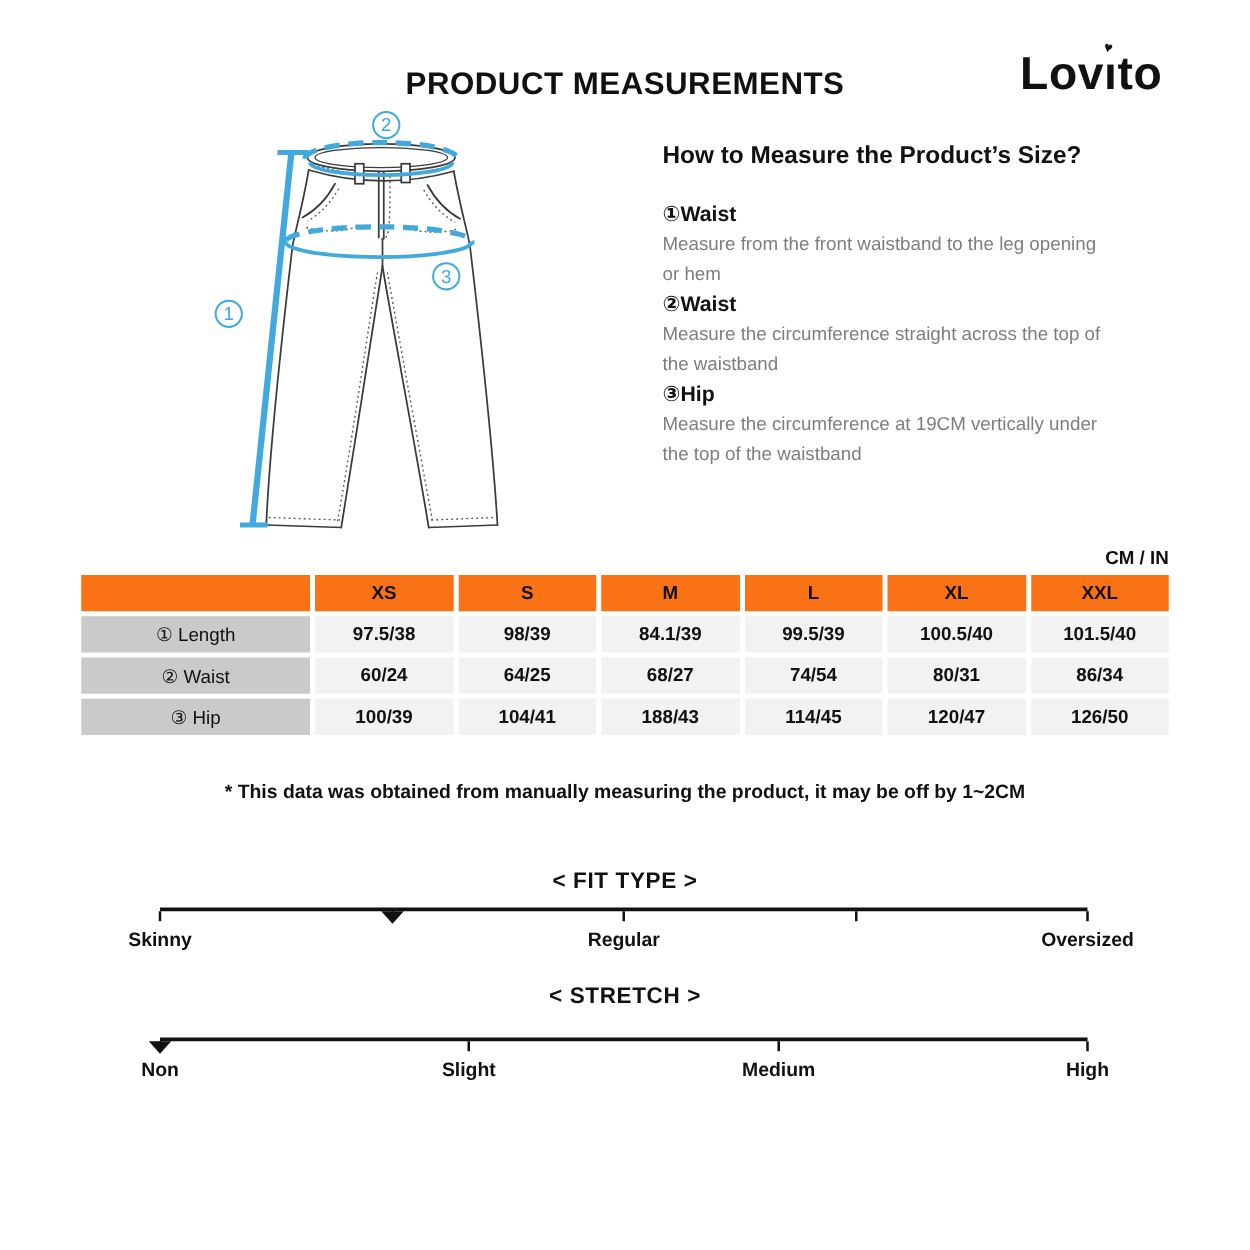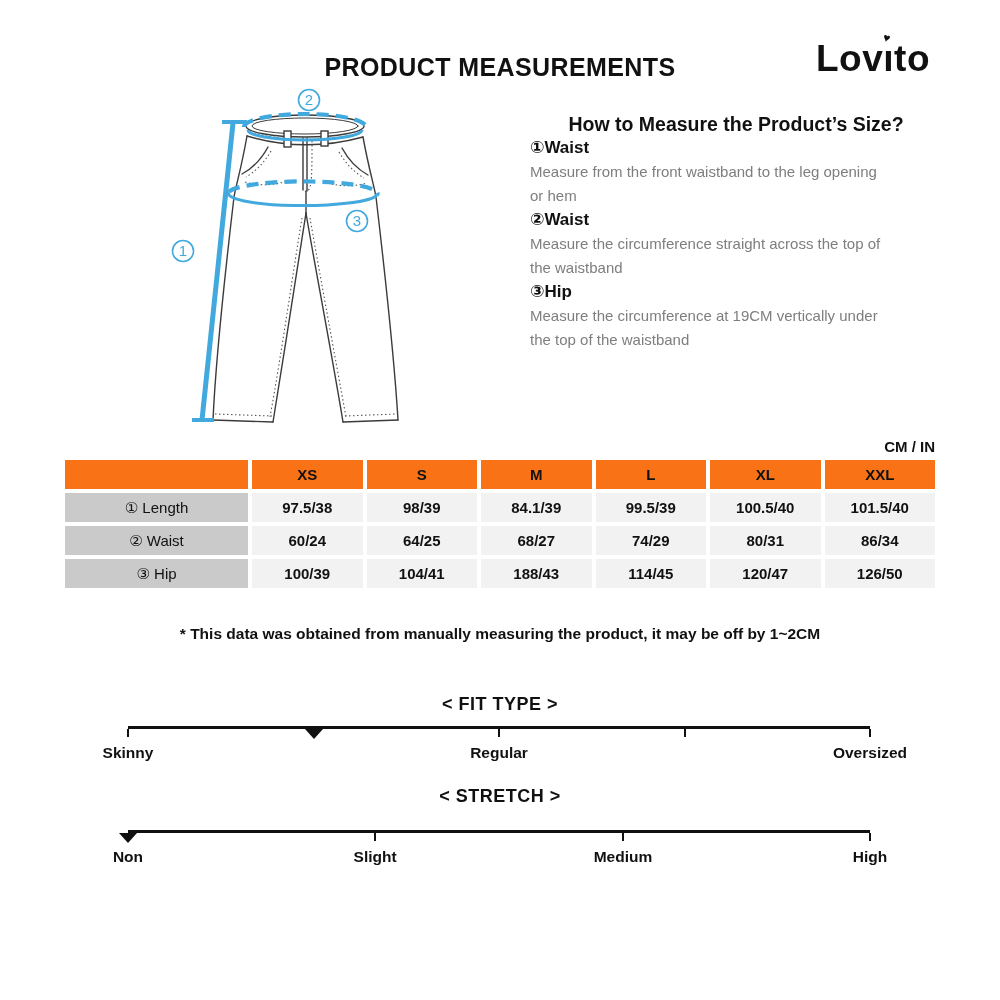--- a/index.html
+++ b/index.html
@@ -12,21 +12,21 @@
   .title{left:0;right:0;top:53px;text-align:center;font-size:25px;font-weight:800;letter-spacing:.4px;}
   .brand{left:816px;top:38px;font-size:37px;font-weight:700;letter-spacing:.5px;}
   .lov-i{position:relative;display:inline-block;}
   .heart{position:absolute;left:0px;top:-7px;font-size:12px;transform:rotate(14deg);}
   
   svg.diagram{left:160px;top:85px;width:340px;height:360px;}
   svg.diagram text{fill:#42a9de;stroke:none;font-size:15px;font-weight:500;text-anchor:middle;
     font-family:"Liberation Sans","DejaVu Sans",sans-serif;}
   
   .howto{left:530px;top:113px;width:412px;}
-  .howto-heading{font-size:19.5px;font-weight:700;margin-bottom:0;text-align:center;}
+  .howto-heading{font-size:19.5px;font-weight:700;margin-bottom:24px;}
   .item-name{font-size:17px;font-weight:700;line-height:24px;}
   .item-desc{font-size:15px;color:#7e7e7e;line-height:24px;width:360px;}
   
   .unit{left:65px;width:870px;top:438px;text-align:right;font-size:15px;font-weight:700;}
   .size-table{left:65px;top:460px;width:870px;display:grid;grid-template-columns:183px repeat(6,1fr);
     gap:4px;}
   .size-table > div{height:29px;display:flex;align-items:center;justify-content:center;font-size:15px;}
   .th{background:#f97316;font-weight:700;}
   .tl{background:#cacaca;font-weight:400;}
   .td{background:#f2f2f2;font-weight:700;}
@@ -138,21 +138,21 @@
     <div class="td">98/39</div>
     <div class="td">84.1/39</div>
     <div class="td">99.5/39</div>
     <div class="td">100.5/40</div>
     <div class="td">101.5/40</div>
 
     <div class="tl">② Waist</div>
     <div class="td">60/24</div>
     <div class="td">64/25</div>
     <div class="td">68/27</div>
-    <div class="td">74/29</div>
+    <div class="td">74/54</div>
     <div class="td">80/31</div>
     <div class="td">86/34</div>
 
     <div class="tl">③ Hip</div>
     <div class="td">100/39</div>
     <div class="td">104/41</div>
     <div class="td">188/43</div>
     <div class="td">114/45</div>
     <div class="td">120/47</div>
     <div class="td">126/50</div>

